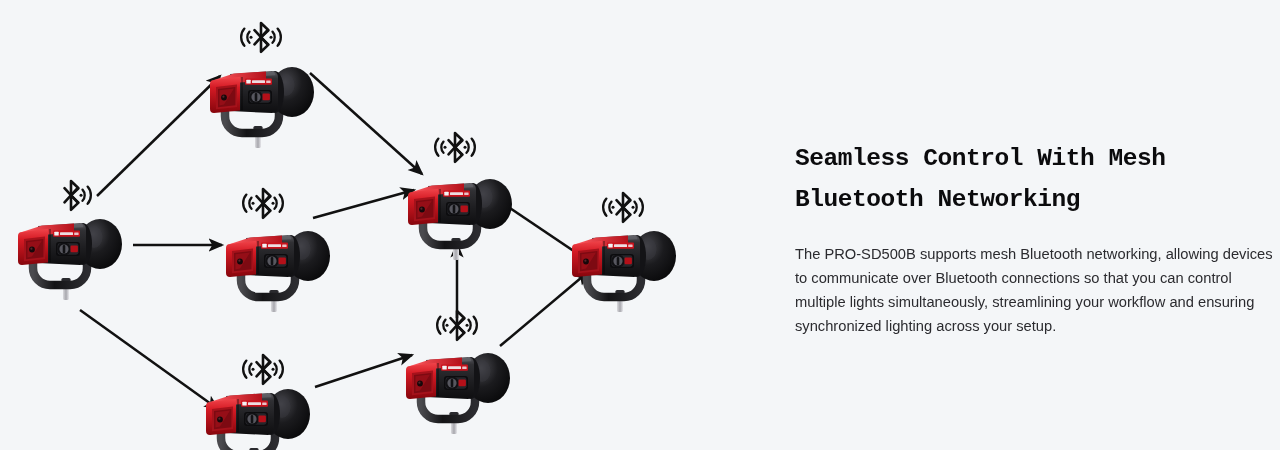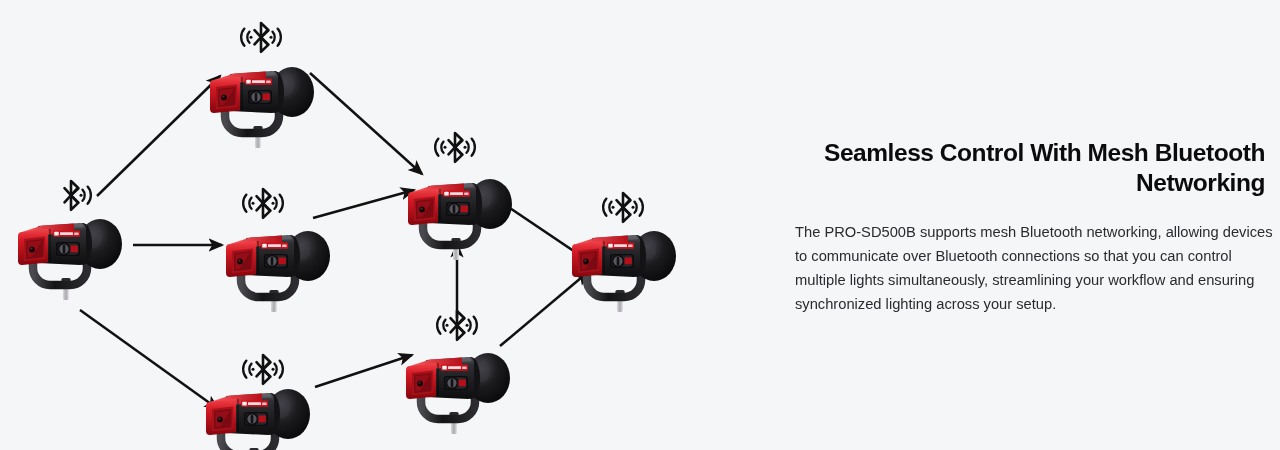--- a/index.html
+++ b/index.html
@@ -65,28 +65,27 @@
 
   
   #panel {
     position: absolute;
     left: 795px;
     top: 138px;
     width: 490px;
   }
   #headline {
     margin: 0;
-    font-family: Liberation Sans, sans-serif;
+    font-family: Liberation Mono, monospace;
     font-size: 24.5px;
-    line-height: 30px;
+    line-height: 41px;
     font-weight: bold;
     letter-spacing: -0.45px;
     color: #0b0b0d;
     width: 470px;
-    text-align: right;
   }
   #body-copy {
     margin: 22px 0 0 0;
     font-family: "Liberation Sans", sans-serif;
     font-size: 14.7px;
     line-height: 24px;
     color: #2b2b2f;
     width: 488px;
   }
 </style>

